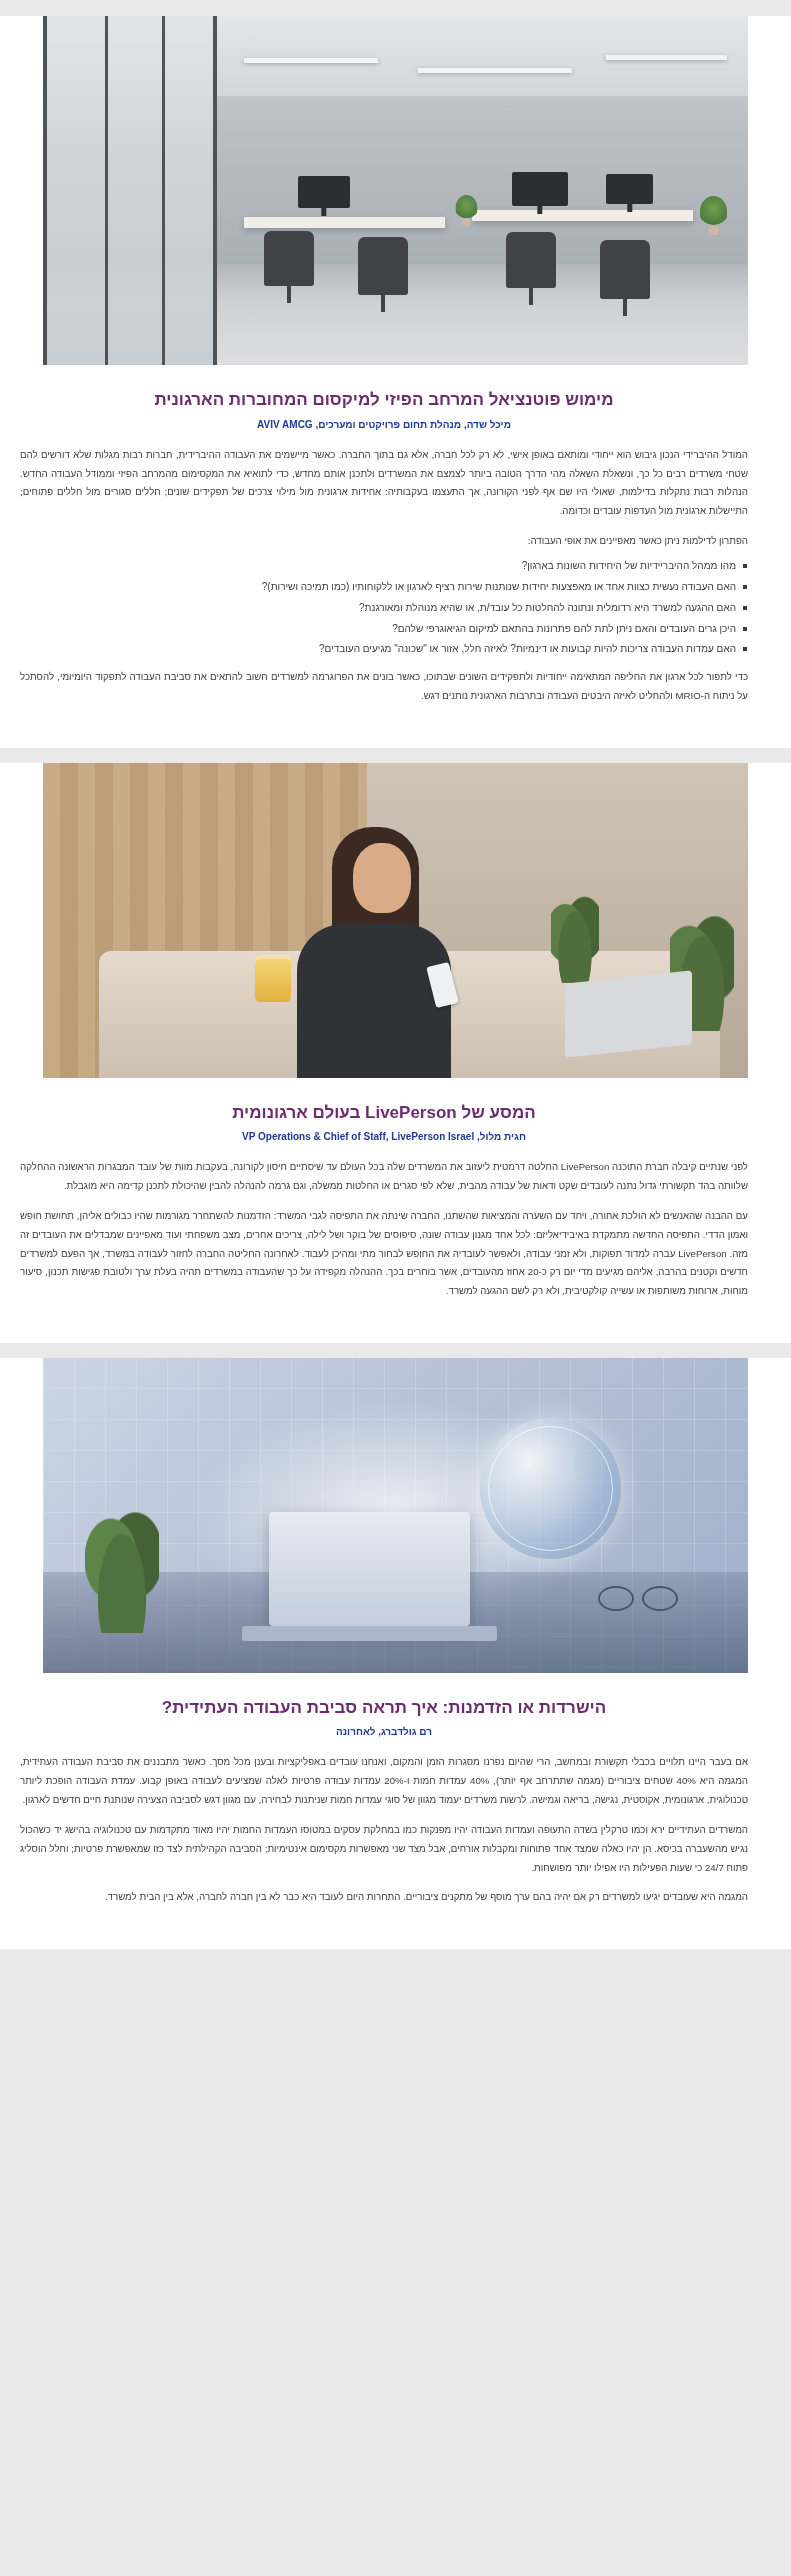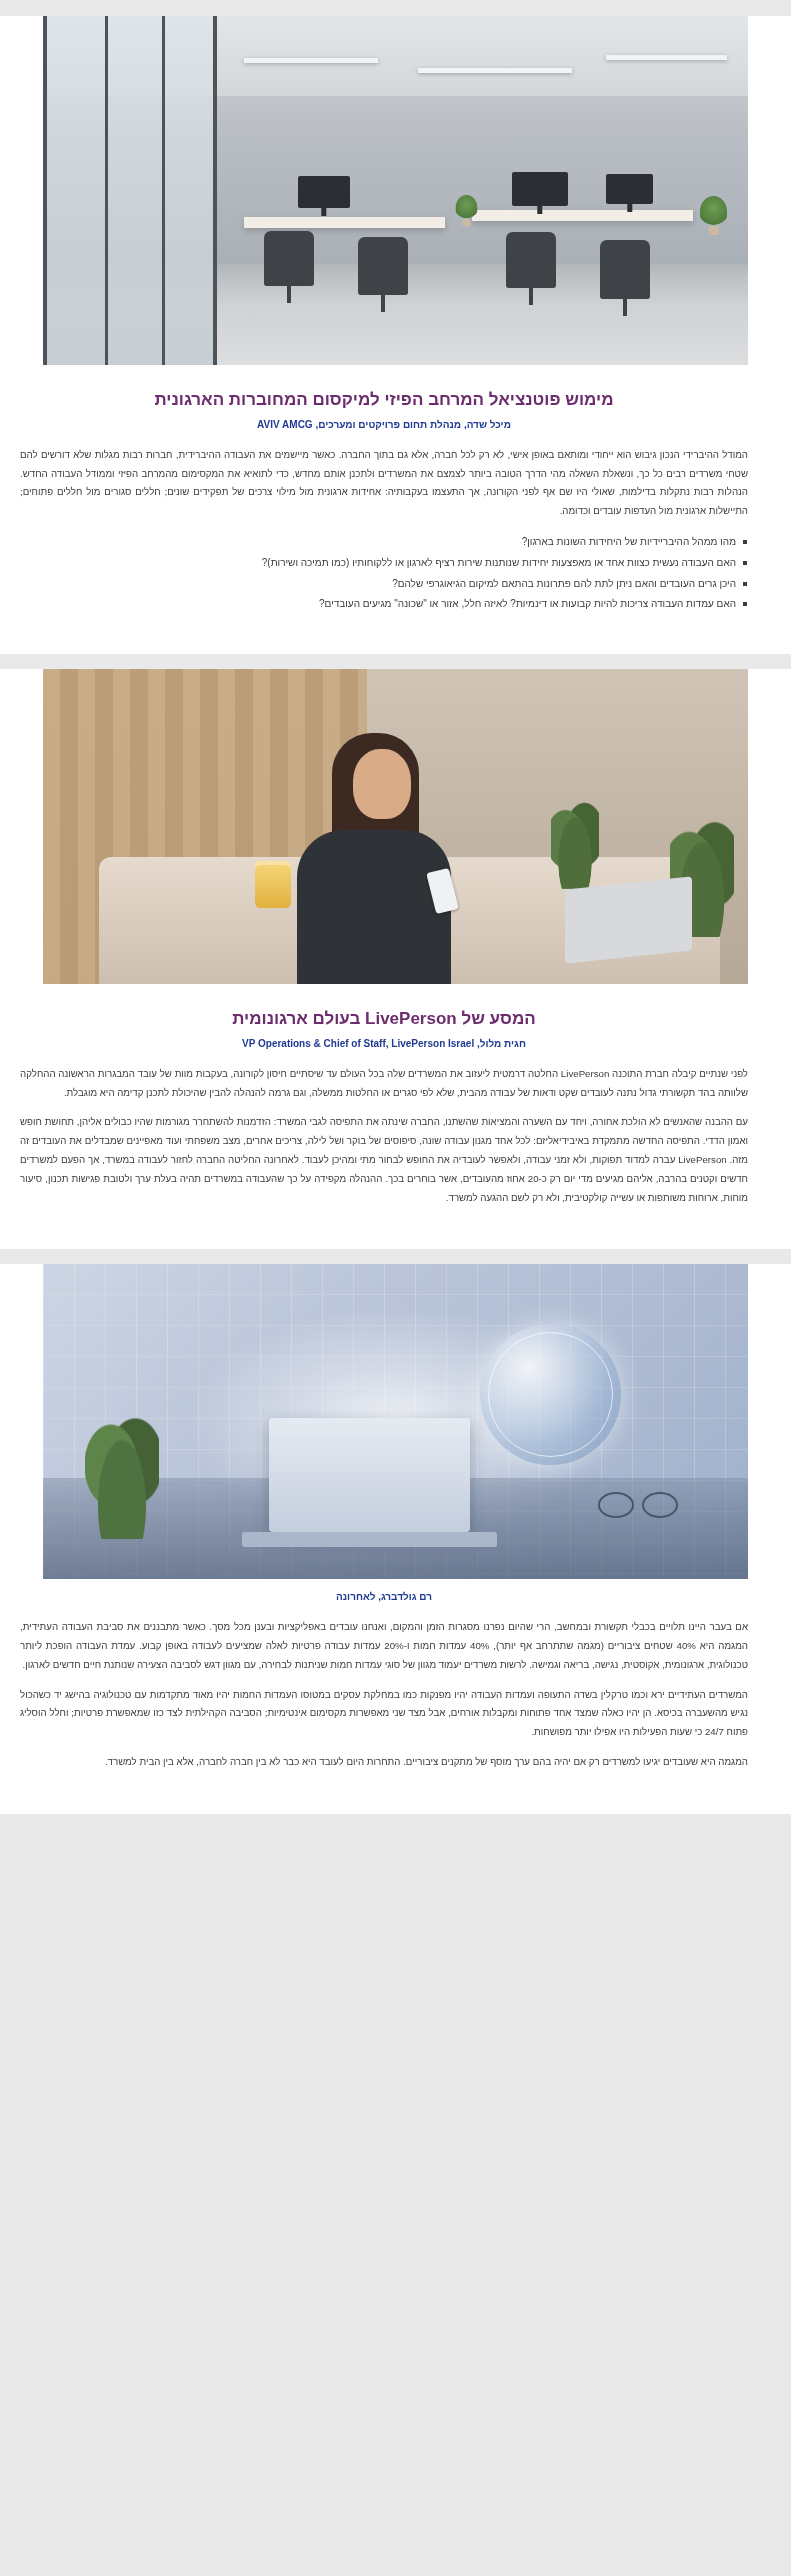--- a/index.html
+++ b/index.html
@@ -315,26 +315,29 @@
       <div class="h1-chair" style="left:463px; top:216px; width:50px; height:56px;"></div>
       <div class="h1-chair" style="left:557px; top:224px; width:50px; height:59px;"></div>
       <div class="h1-plant" style="left:657px; top:180px;"></div>
       <div class="h1-plant" style="left:410px; top:176px; transform:scale(.8);"></div>
     </div>
 
     <div class="content">
       <h2 class="title">מימוש פוטנציאל המרחב הפיזי למיקסום המחוברות הארגונית</h2>
       <div class="byline">מיכל שדה, מנהלת תחום פרויקטים ומערכים, AVIV AMCG</div>
       <p class="body">המודל ההיברידי הנכון גיבוש הוא ייחודי ומותאם באופן אישי, לא רק לכל חברה, אלא גם בתוך החברה. כאשר מיישמים את העבודה ההיברידית, חברות רבות מגלות שלא דורשים להם שטחי משרדים רבים כל כך, ונשאלת השאלה מהי הדרך הטובה ביותר לצמצם את המשרדים ולתכנן אותם מחדש, כדי לתואיא את המקסימום מהמרחב הפיזי וממודל העבודה החדש. הנהלות רבות נתקלות בדילמות, שאולי היו שם אף לפני הקורונה, אך התעצמו בעקבותיה: אחידות ארגונית מול מילוי צרכים של תפקידים שונים; חללים סגורים מול חללים פתוחים; התיישלות ארגונית מול העדפות עובדים וכדומה.</p>
+      <p class="lead-q">הפתרון לדילמות ניתן כאשר מאפיינים את אופי העבודה:</p>
       <ul class="bullets">
         <li>מהו ממהל ההיבריידיות של היחידות השונות בארגון?</li>
         <li>האם העבודה נעשית כצוות אחד או מאפצעות יחידות שנותנות שירות רציף לארגון או ללקוחותיו (כמו תמיכה ושירות)?</li>
+        <li>האם ההגעה למשרד היא רדומלית ונתונה להחלטות כל עובד/ת, או שהיא מנוהלת ומאורגנת?</li>
         <li>היכן גרים העובדים והאם ניתן לתת להם פתרונות בהתאם למיקום הגיאוגרפי שלהם?</li>
         <li>האם עמדות העבודה צריכות להיות קבועות או דינמיות? לאיזה חלל, אזור או "שכונה" מגיעים העובדים?</li>
       </ul>
+      <p class="body">כדי לתפור לכל ארגון את החליפה המתאימה ייחודיות ולתפקידים השונים שבתוכו, כאשר בונים את הפרוגרמה למשרדים חשוב להתאים את סביבת העבודה לתפקוד היומיומי, להסתכל על ניתוח ה-MRIO ולהחליט לאיזה היבטים העבודה ובתרבות הארגונית נותנים דגש.</p>
     </div>
   </div>
 
   <div class="sec-gap"></div>
 
   <div class="section">
     <div class="arrow-wrap">
       <div class="chev a"></div>
       <div class="chev b"></div>
       <div class="chev c"></div>
@@ -373,20 +376,21 @@
       <div class="h3-grid"></div>
       <div class="h3-glow"></div>
       <div class="h3-desk"></div>
       <div class="h3-globe"></div>
       <div class="h3-laptop"></div>
       <div class="h3-plant"></div>
       <div class="h3-glasses"></div>
     </div>
 
     <div class="content">
+      <h2 class="title">הישרדות או הזדמנות: איך תראה סביבת העבודה העתידית?</h2>
       <div class="byline">רם גולדברג, לאחרונה</div>
       <p class="body">אם בעבר היינו תלויים בכבלי תקשורת ובמחשב, הרי שהיום נפרנו מסגרות הזמן והמקום, ואנחנו עובדים באפליקציות ובענן מכל מסך. כאשר מתבננים את סביבת העבודה העתידית, המגמה היא 40% שטחים ציבוריים (מגמה שתתרחב אף יותר), 40% עמדות חמות ו-20% עמדות עבודה פרטיות לאלה שמציעים לעבודה באופן קבוע. עמדת העבודה הופכת ליותר טכנולוגית, ארגונומית, אקוסטית, נגישה, בריאה וגמישה. לרשות משרדים יעמוד מגוון של סוגי עמדות חמות שניתנות לבחירה, עם מגוון דגש לסביבה הצעירה שנותנת חיים חדשים לארגון.</p>
       <p class="body">המשרדים העתידיים ירא וכמו טרקלין בשדה התעופה ועמדות העבודה יהיו מפנקות כמו במחלקת עסקים במטוסו העמדות החמות יהיו מאוד מתקדמות עם טכנולוגיה בהישג יד כשהכול נגיש מהשעברה בכיסא. הן יהיו כאלה שמצד אחד פתוחות ומקבלות אורחים, אבל מצד שני מאפשרות מקסימום אינטימיות; הסביבה הקהילתית לצד כזו שמאפשרת פרטיות; וחלל הוסליג פתוח 24/7 כי שעות הפעילות היו אפילו יותר מפושחות.</p>
       <p class="body">המגמה היא שעובדים יגיעו למשרדים רק אם יהיה בהם ערך מוסף של מתקנים ציבוריים. התחרות היום לעובד היא כבר לא בין חברה לחברה, אלא בין הבית למשרד.</p>
     </div>
   </div>
 
   <div class="bottom-gap"></div>
 </div>
 

